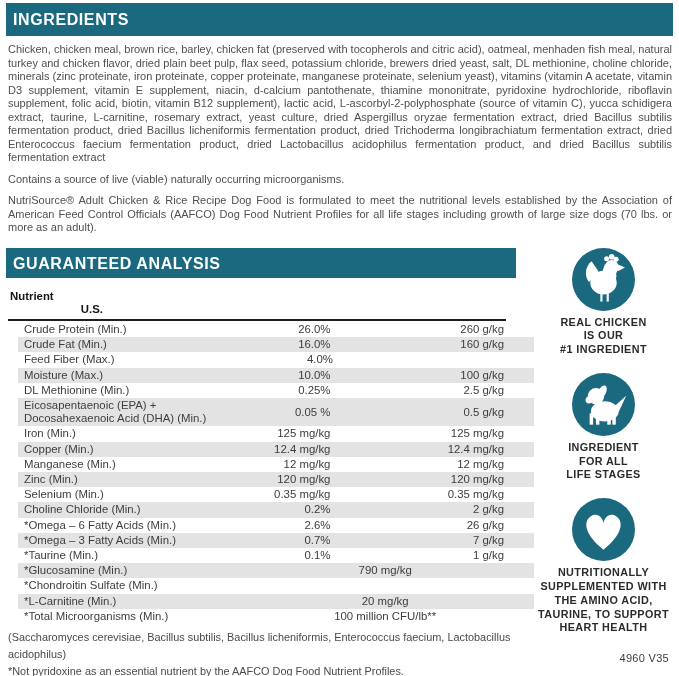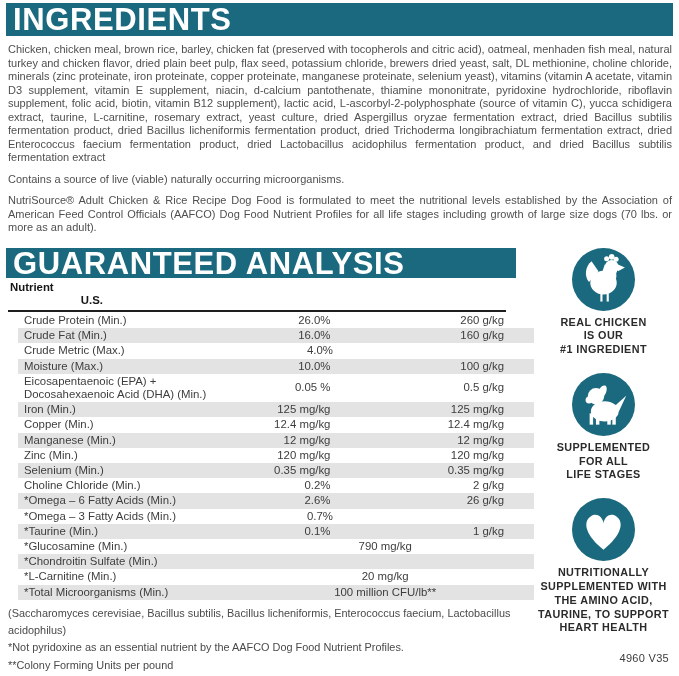--- a/index.html
+++ b/index.html
@@ -6,25 +6,25 @@
   body{
     width:679px;height:676px;overflow:hidden;
     font-family:"Liberation Sans","DejaVu Sans",sans-serif;
     color:#4c4c4c;-webkit-font-smoothing:antialiased;
   }
   .page{width:679px;height:676px;box-sizing:border-box;padding:3px 6px 0 6px;}
 
   
   .bar{
     background:#1a697e;color:#fff;font-weight:700;
-    font-size:31px;letter-spacing:.6px;
+    font-size:16px;letter-spacing:.6px;
     height:33px;line-height:34px;padding-left:7px;
     box-sizing:border-box;margin-bottom:7px;
   }
-  .bar.ga{height:30px;line-height:31px;width:510px;margin-bottom:1px;}
+  .bar.ga{height:30px;line-height:31px;width:510px;margin-bottom:10px;}
 
   
   .para{
     font-size:11px;line-height:13.5px;margin:0 1px 8px 2px;
     text-align:justify;color:#4f4f4f;
   }
   .para.nojust{text-align:left;}
   .para:last-of-type{margin-bottom:0;}
 
   
@@ -98,27 +98,32 @@
             <span class="td td-name">Crude Protein (Min.)</span>
             <span class="td td-us">26.0%</span>
             <span class="td td-metric">260 g/kg</span>
           </div>
           <div class="tr">
             <span class="td td-name">Crude Fat (Min.)</span>
             <span class="td td-us">16.0%</span>
             <span class="td td-metric">160 g/kg</span>
           </div>
           <div class="tr">
-            <span class="td td-name">Crude Metric (Max.)</span>
+            <span class="td td-name">Feed Fiber (Max.)</span>
             <span class="td td-us">4.0%</span>
           </div>
           <div class="tr">
             <span class="td td-name">Moisture (Max.)</span>
             <span class="td td-us">10.0%</span>
             <span class="td td-metric">100 g/kg</span>
+          </div>
+          <div class="tr">
+            <span class="td td-name">DL Methionine (Min.)</span>
+            <span class="td td-us">0.25%</span>
+            <span class="td td-metric">2.5 g/kg</span>
           </div>
           <div class="tr">
             <span class="td td-name">Eicosapentaenoic (EPA) +
 Docosahexaenoic Acid (DHA) (Min.)</span>
             <span class="td td-us">0.05 %</span>
             <span class="td td-metric">0.5 g/kg</span>
           </div>
           <div class="tr">
             <span class="td td-name">Iron (Min.)</span>
             <span class="td td-us">125 mg/kg</span>
@@ -150,20 +155,21 @@
             <span class="td td-metric">2 g/kg</span>
           </div>
           <div class="tr">
             <span class="td td-name">*Omega – 6 Fatty Acids (Min.)</span>
             <span class="td td-us">2.6%</span>
             <span class="td td-metric">26 g/kg</span>
           </div>
           <div class="tr">
             <span class="td td-name">*Omega – 3 Fatty Acids (Min.)</span>
             <span class="td td-us">0.7%</span>
+            <span class="td td-metric">7 g/kg</span>
           </div>
           <div class="tr">
             <span class="td td-name">*Taurine (Min.)</span>
             <span class="td td-us">0.1%</span>
             <span class="td td-metric">1 g/kg</span>
           </div>
           <div class="tr">
             <span class="td td-name">*Glucosamine (Min.)</span>
             <span class="td td-span">790 mg/kg</span>
           </div>
@@ -220,21 +226,21 @@
             <ellipse cx="48" cy="30" rx="6" ry="11" transform="rotate(25 48 30)"></ellipse>
             <circle cx="27" cy="43" r="5.5"></circle>
             <ellipse cx="52" cy="61" rx="22" ry="16"></ellipse>
             <polygon points="66,54 86,36 74,62"></polygon>
             <rect x="28" y="64" width="5.5" height="18"></rect>
             <rect x="38" y="70" width="5.5" height="12"></rect>
             <rect x="56" y="70" width="5.5" height="12"></rect>
             <rect x="64" y="64" width="5.5" height="18"></rect>
           </g>
         </svg>
-        <div class="badge-label">SUPPLEMENTED
+        <div class="badge-label">INGREDIENT
 FOR ALL
 LIFE STAGES</div>
       </div>
 
       <div class="badge">
         <svg class="badge-icon" viewBox="0 0 100 100">
           <circle cx="50" cy="50" r="50" fill="#1a697e"></circle>
           <path fill="#ffffff" d="M50 82 C22 60 16 38 30 29 C41 22 50 33 50 41 C50 33 59 22 70 29 C84 38 78 60 50 82 Z"></path>
         </svg>
         <div class="badge-label">NUTRITIONALLY

